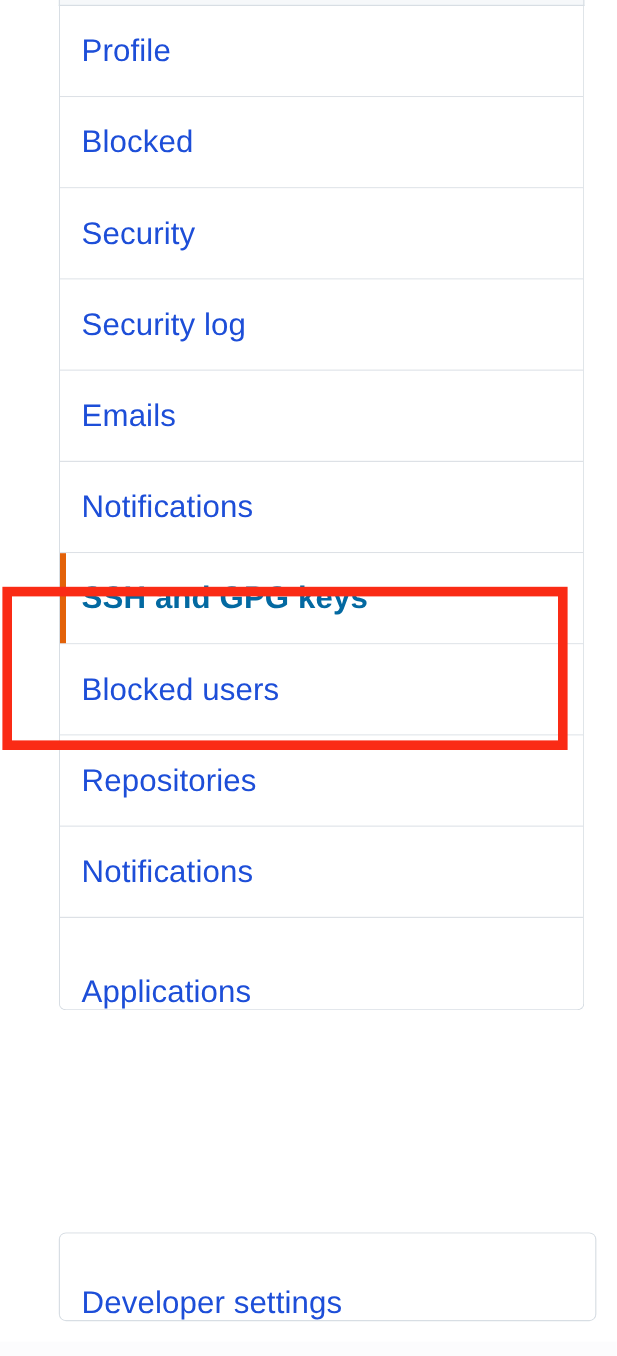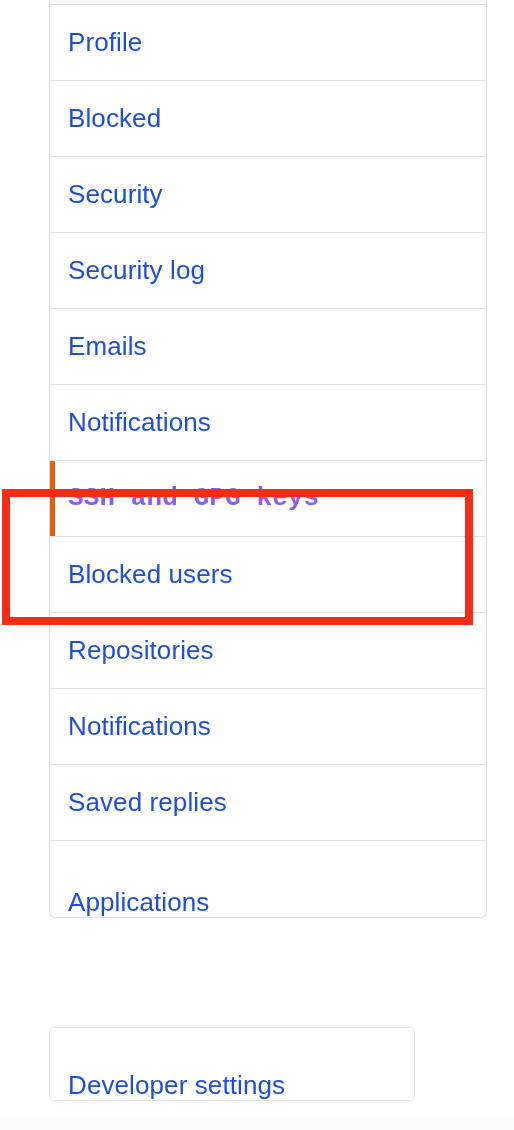--- a/index.html
+++ b/index.html
@@ -69,39 +69,38 @@
   .nav-item .label {
     font-size: 26px;
     line-height: 1.1;
     color: #1d4ed8;
     letter-spacing: 0.1px;
     white-space: nowrap;
   }
 
   
   .nav-item.selected .label {
-    color: #8b5cf6;
+    color: #0369a1;
     font-weight: bold;
-    font-family: Liberation Mono, monospace;
   }
   .nav-item.selected .accent-bar {
     position: absolute;
     left: 0px;
     top: 0px;
     bottom: 0px;
     width: 5px;
     background: #e36209;
   }
 
   
   .dev-card {
     position: absolute;
     left: 49px;
     top: 1027px;
-    width: 366px;
+    width: 448px;
     box-sizing: border-box;
     background: #ffffff;
     border: 1px solid #d8dee4;
     border-radius: 6px;
     overflow: hidden;
   }
   .dev-card .nav-item {
     height: 72px;
     border-bottom: none;
   }
@@ -161,23 +160,20 @@
       <div class="nav-item">
         <span class="label">Blocked users</span>
       </div>
       <div class="nav-item">
         <span class="label">Repositories</span>
       </div>
       <div class="nav-item">
         <span class="label">Notifications</span>
       </div>
       <div class="nav-item">
-        <span class="label">Saved replies</span>
-      </div>
-      <div class="nav-item">
         <span class="label">Applications</span>
       </div>
     </nav>
 
   <nav class="dev-card">
       <div class="nav-item">
         <span class="label">Developer settings</span>
       </div>
     </nav>
 

